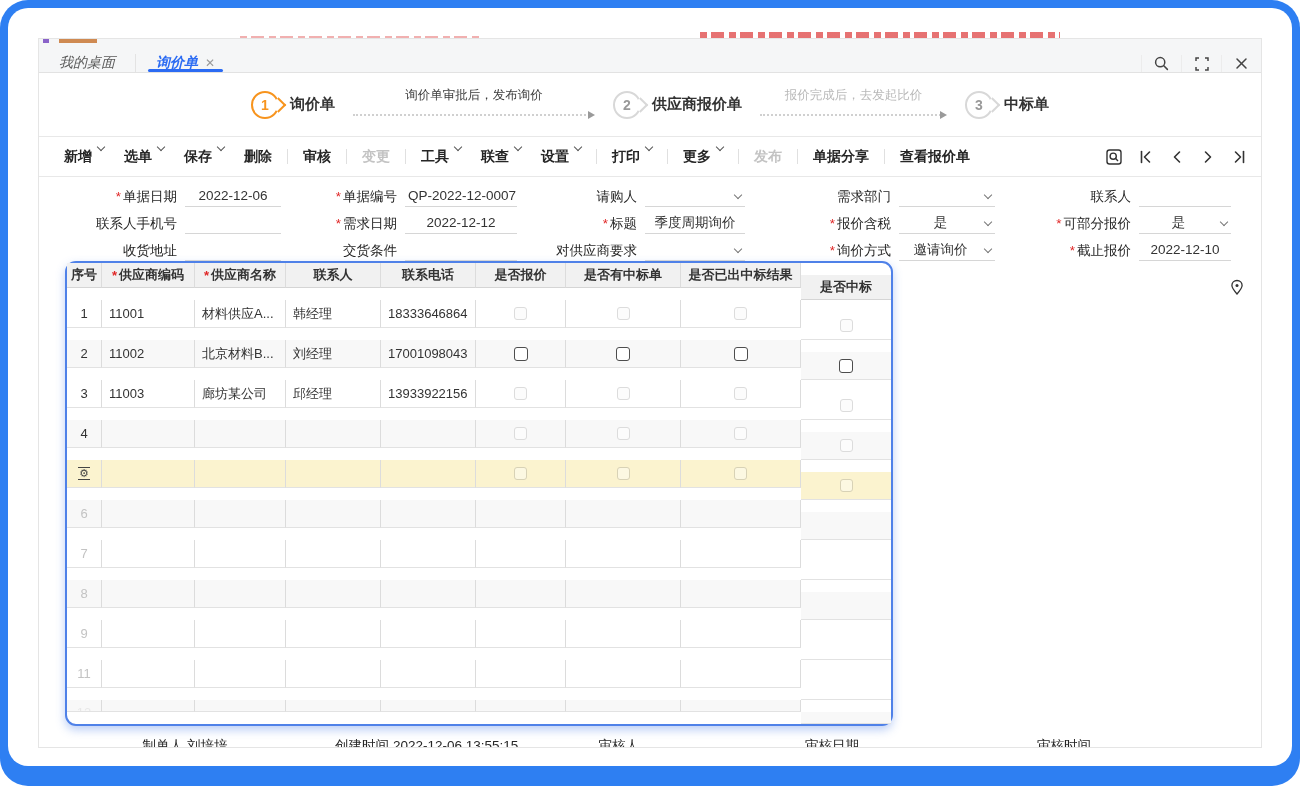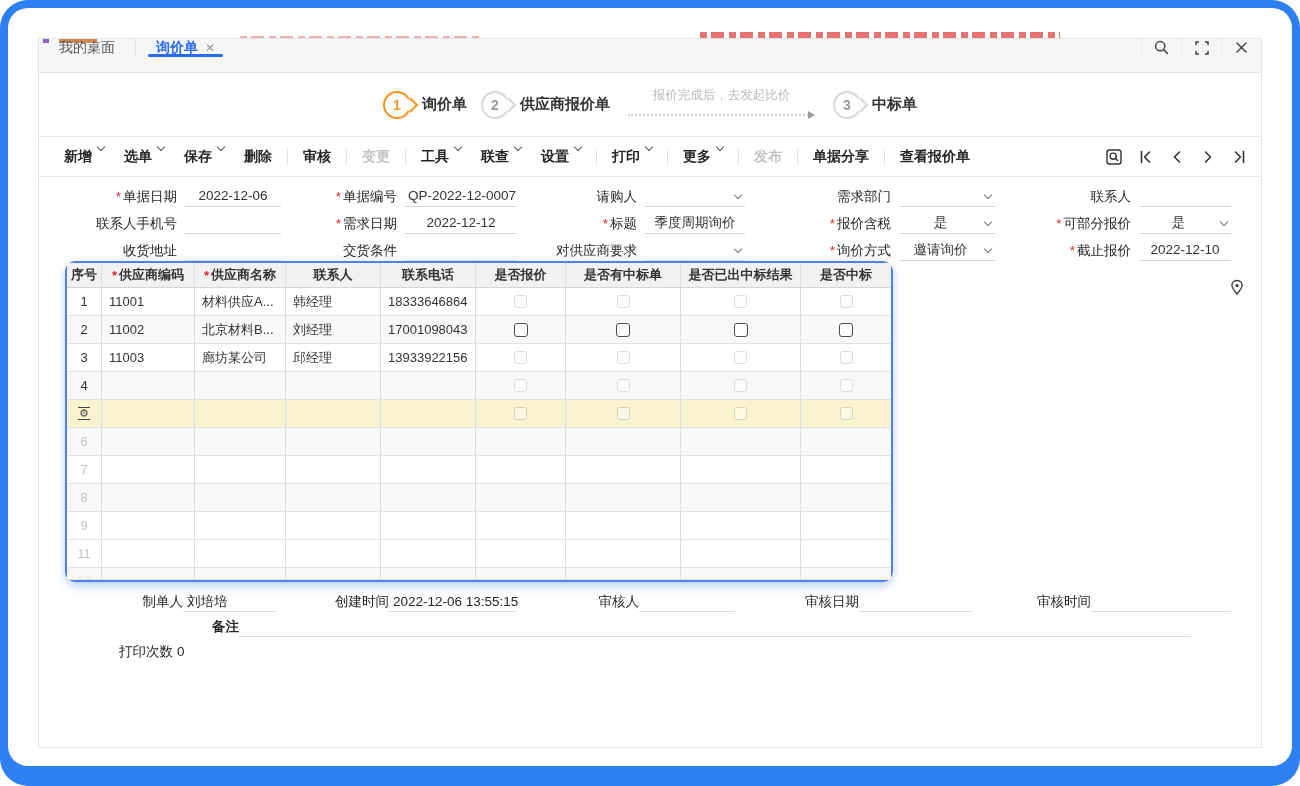--- a/index.html
+++ b/index.html
@@ -6,21 +6,21 @@
   html,body{width:1300px;height:786px;}
   body{position:relative;overflow:hidden;font-family:"Liberation Sans","DejaVu Sans",sans-serif;background:#fff;}
   .frame{position:absolute;inset:0;background:#2e7ff2;border-radius:28px;}
   .canvas{position:absolute;left:8px;top:8px;width:1284px;height:758px;background:#fff;border-radius:20px;overflow:hidden;}
   .red-sliver{position:absolute;left:692px;top:24px;width:360px;height:8px;opacity:.8;
     background:repeating-linear-gradient(90deg,#e04f4f 0 7px,transparent 7px 11px,#e04f4f 11px 24px,transparent 24px 29px);}
   .red-sliver.s2{left:232px;top:28px;width:240px;height:5px;opacity:.45;}
   .window{position:absolute;left:30px;top:30px;width:1224px;height:710px;background:#fff;border:1px solid #e5e5e5;overflow:hidden;}
 
   
-  .tabbar{height:34px;background:#f5f6f7;border-bottom:1px solid #e2e2e2;display:flex;align-items:flex-start;position:relative;}
+  .tabbar{height:34px;background:#f5f6f7;border-bottom:1px solid #e2e2e2;display:flex;align-items:flex-end;position:relative;font-style:italic;}
   .frag{position:absolute;top:0;height:4px;}
   .frag.purple{left:4px;width:6px;background:#8a63c9;}
   .frag.orange{left:20px;width:38px;background:#cf8a52;}
   .tab{padding:0 20px;font-size:14px;color:#5a5a5a;display:flex;align-items:center;gap:7px;position:relative;cursor:pointer;}
   .tab + .tab{border-left:1px solid #e3e3e3;}
   .tab.active{color:#2b6bf3;font-weight:700;}
   .tab.active::after{content:'';position:absolute;left:12px;right:12px;bottom:0;height:3px;background:#2b6bf3;border-radius:2px;}
   .tab .close{color:#9a9a9a;font-size:12px;font-weight:400;}
   .tabbar-icons{margin-left:auto;display:flex;align-items:stretch;}
   .tbicon{width:40px;display:flex;align-items:center;justify-content:center;border-left:1px solid #ececec;cursor:pointer;}
@@ -64,21 +64,21 @@
   
   .subtabs{padding-left:26px;height:34px;display:flex;gap:34px;align-items:stretch;font-size:14px;color:#333;}
   .subtab{display:flex;align-items:center;padding:0 2px;cursor:pointer;position:relative;}
   .subtab.active{color:#2b6bf3;font-weight:600;}
   .subtab.active::after{content:'';position:absolute;left:0;right:0;bottom:3px;height:2.5px;background:#2b6bf3;border-radius:2px;}
 
   
   .gtable{margin-left:26px;width:828px;border:2px solid #4f81e8;border-radius:11px;background:#fff;box-shadow:0 4px 10px rgba(79,129,232,.38);}
   .trow{display:grid;grid-template-columns:35px 93px 91px 95px 95px 90px 115px 120px 90px;}
   .tcell{border-right:1px solid #dcdcdc;border-bottom:1px solid #e2e2e2;height:28px;display:flex;align-items:center;padding:0 7px;font-size:13px;color:#333;overflow:hidden;white-space:nowrap;}
-  .tcell:last-child{border-right:none;}
+  .tcell:last-child{border-right:none;margin-top:12px;}
   .trow.thead .tcell{background:#f1f1f1;justify-content:center;font-weight:600;height:25px;padding:0 2px;border-bottom:1px solid #d5d5d5;}
   .tcell.num{justify-content:center;padding:0;}
   .tcell.ck{justify-content:center;}
   .trow.even .tcell{background:#f8f8f8;}
   .trow.hl .tcell{background:#fbf3cf;}
   .trow .muted-num{color:#c3c3c3;}
   .trow.partial .tcell{height:12px;}
   .trow.partial .tcell span{opacity:.3;transform:translateY(7px);}
   .cb{width:13px;height:13px;border-radius:3px;border:1.5px solid #dcdcdc;background:#fcfcfc;display:inline-block;cursor:pointer;}
   .cb.dark{width:14px;height:14px;border-color:#4d4d4d;background:#fff;}
@@ -139,20 +139,24 @@
                 <line x1="12" y1="3" x2="3" y2="12"></line>
               </svg>
           </div>
         </div>
       </div>
 
       <div class="stepper">
         <div class="step active">
           <span class="s-circle">1</span>
           <span class="s-label">询价单</span>
+        </div>
+        <div class="conn c1">
+          <span class="lbl">询价单审批后，发布询价</span>
+          <span class="line"></span>
         </div>
         <div class="step">
           <span class="s-circle">2</span>
           <span class="s-label">供应商报价单</span>
         </div>
         <div class="conn c2">
           <span class="lbl">报价完成后，去发起比价</span>
           <span class="line"></span>
         </div>
         <div class="step">

